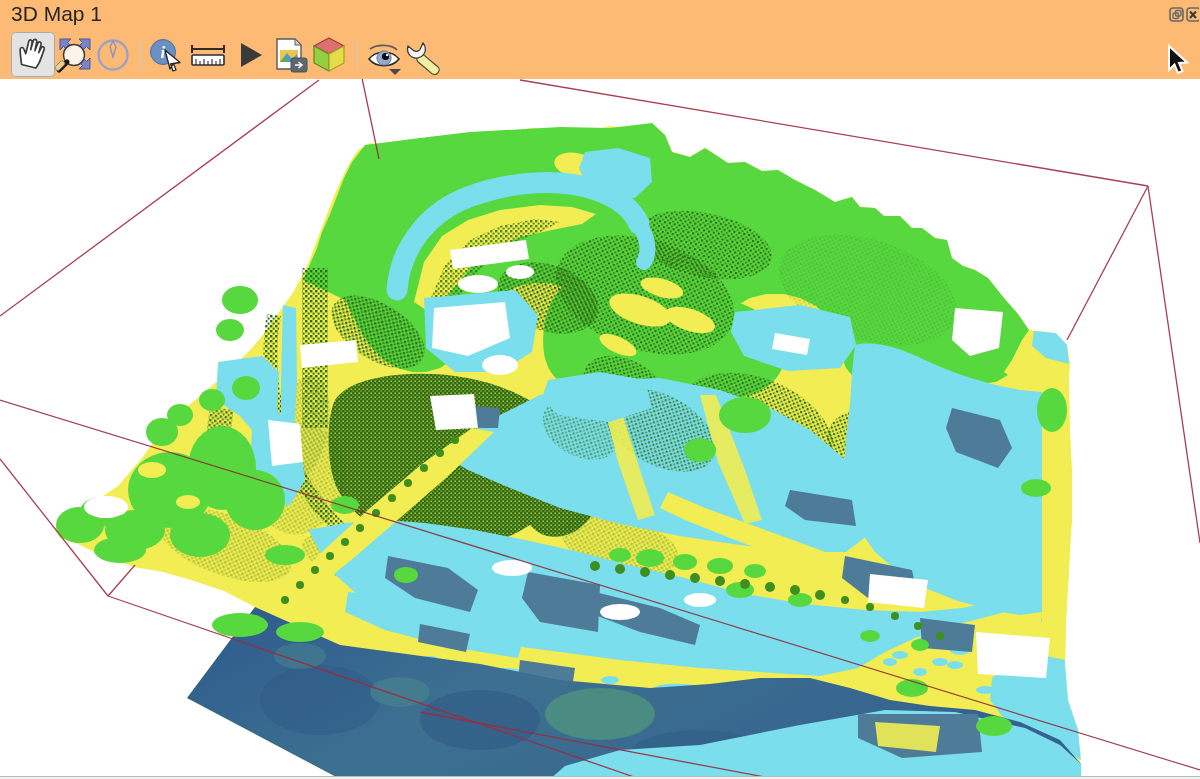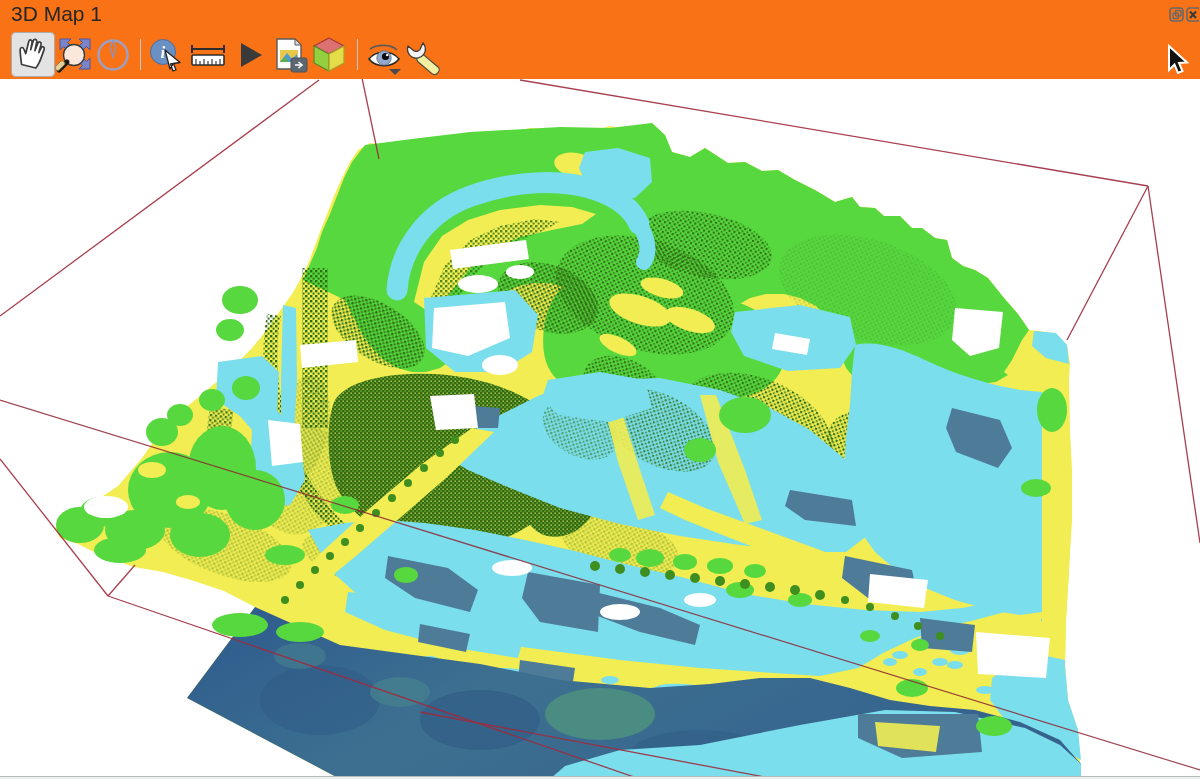--- a/index.html
+++ b/index.html
@@ -1,17 +1,17 @@
 <!DOCTYPE html>
 <html><head>
 <meta charset="utf-8">
 <style>
   html,body{margin:0;padding:0;width:1200px;height:779px;overflow:hidden;
     font-family:"Liberation Sans",sans-serif;background:#ffffff;}
-  .chrome{position:absolute;top:0;left:0;width:1200px;height:79px;background:#f97316;}
+  .chrome{position:absolute;top:0;left:0;width:1200px;height:79px;background:#fdba74;}
   .title{position:absolute;top:2px;left:11px;font-size:21px;color:#262626;letter-spacing:0px;}
   .map{position:absolute;top:79px;left:0;width:1200px;height:700px;background:#ffffff;}
   .icon{position:absolute;}
 </style>
 </head>
 <body>
 <div class="chrome">
   <div class="title">3D Map 1</div>
 
   <svg class="icon" style="top:7px;left:1169px" width="30" height="16" viewBox="0 0 30 16">

